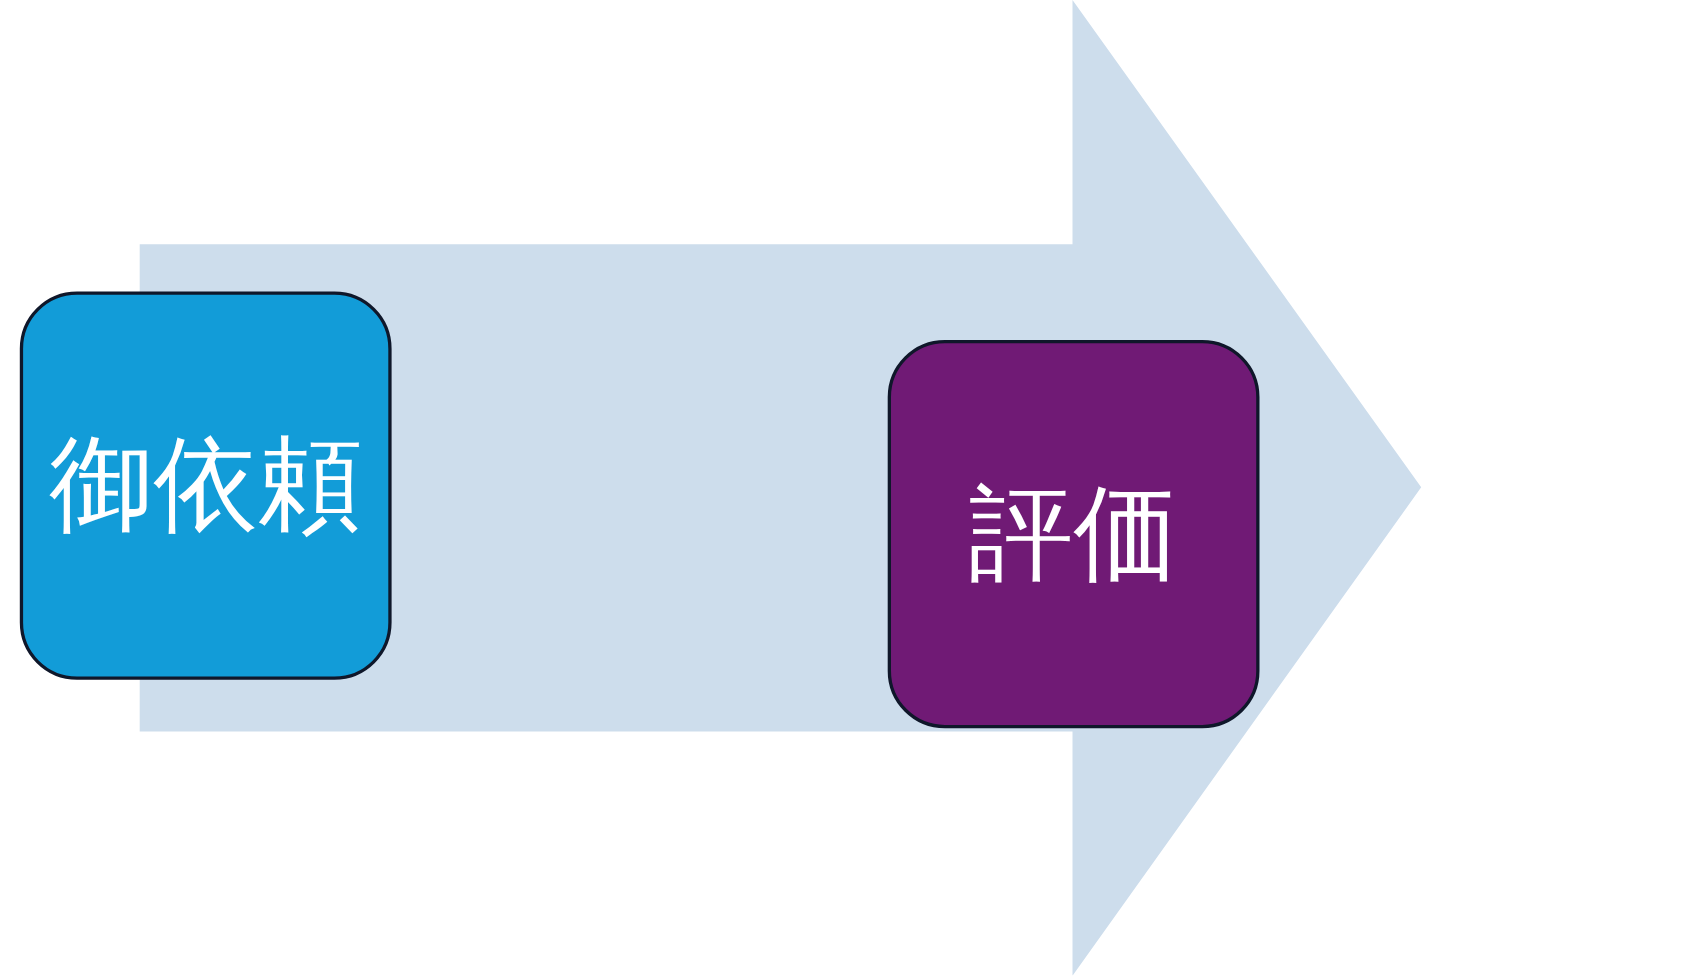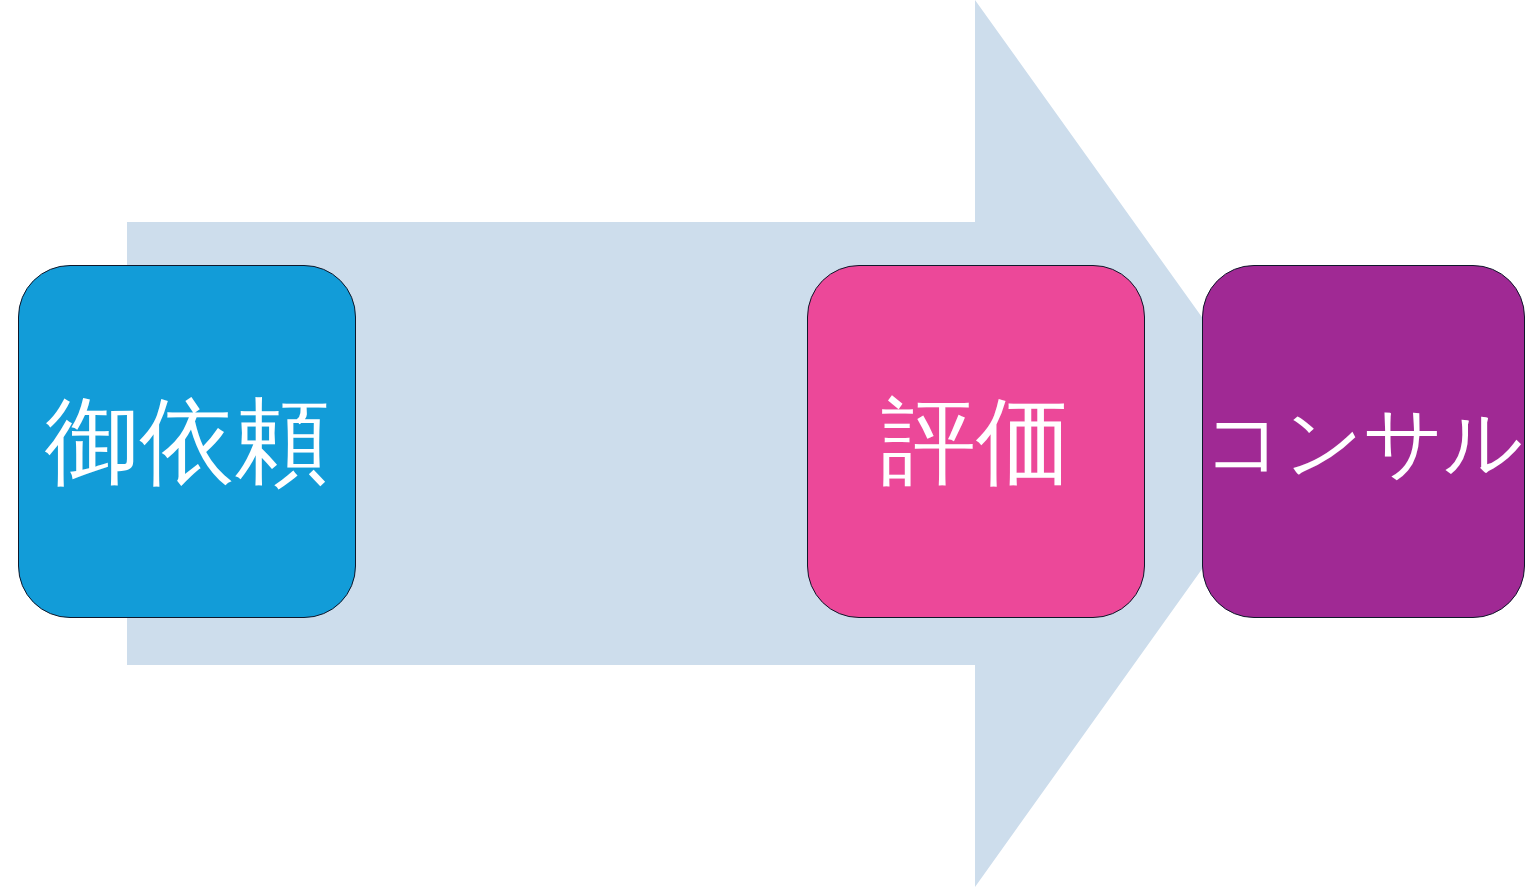--- a/index.html
+++ b/index.html
@@ -30,21 +30,21 @@
     left: 0;
     top: 0;
     width: 1536px;
     height: 887px;
   }
   .step-box {
     position: absolute;
     top: 265px;
     height: 353px;
     border-radius: 52px;
-    border: 1px solid #0f172a;
+    border: 3px solid #0f172a;
     box-sizing: border-box;
     display: flex;
     align-items: center;
     justify-content: center;
     text-align: center;
   }
   .step-label {
     color: #ffffff;
     font-size: 95px;
     line-height: 1;
@@ -68,23 +68,20 @@
     <polygon points="127,222 975,222 975,0 1292,443 975,887 975,665 127,665" fill="#CDDDEC"></polygon>
   </svg>
 
   <div class="step-row">
 
     <div class="step-box s0" style="background:#129CD8;">
       <span class="step-label">御依頼</span>
     </div>
 
 
-    <div class="step-box s2" style="background:#ec4899;">
+    <div class="step-box s2" style="background:#701a75;margin-top:44px;">
       <span class="step-label">評価</span>
     </div>
 
-    <div class="step-box s3" style="background:#A02994;">
-      <span class="step-label">コンサル</span>
-    </div>
 
   </div>
 
 </div>
 
 </body></html>

